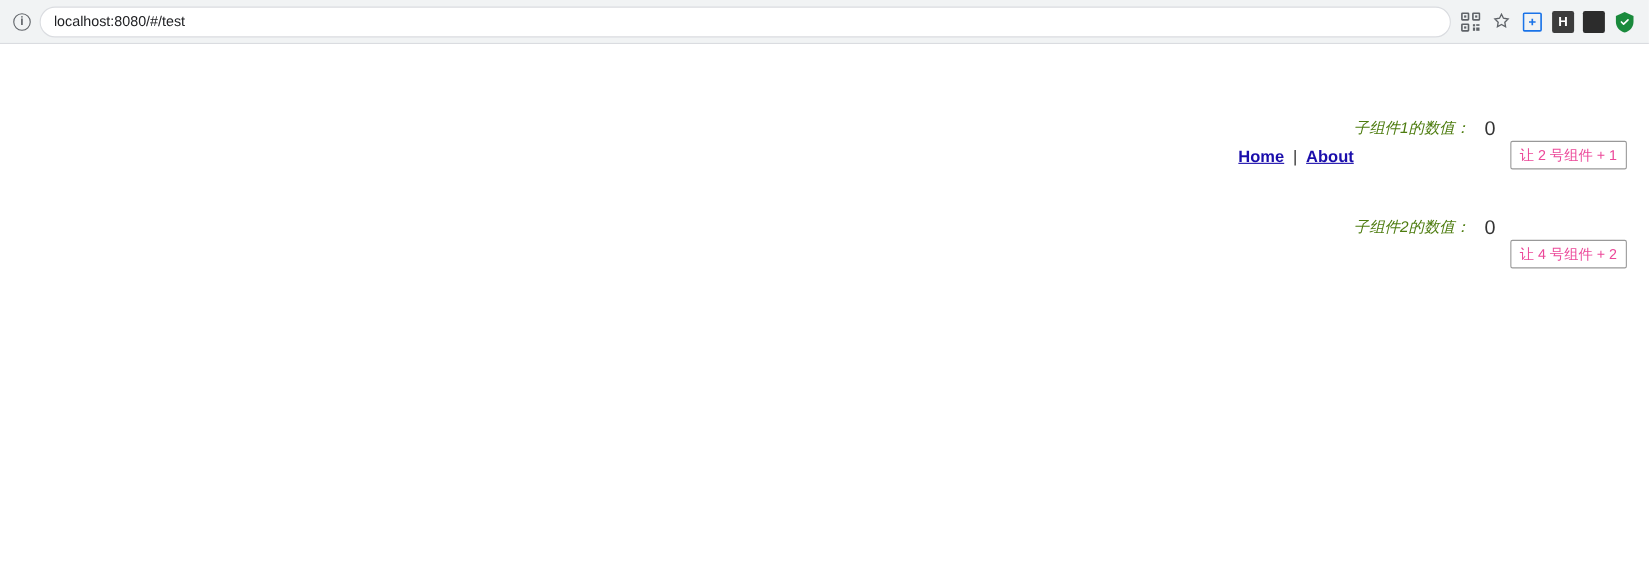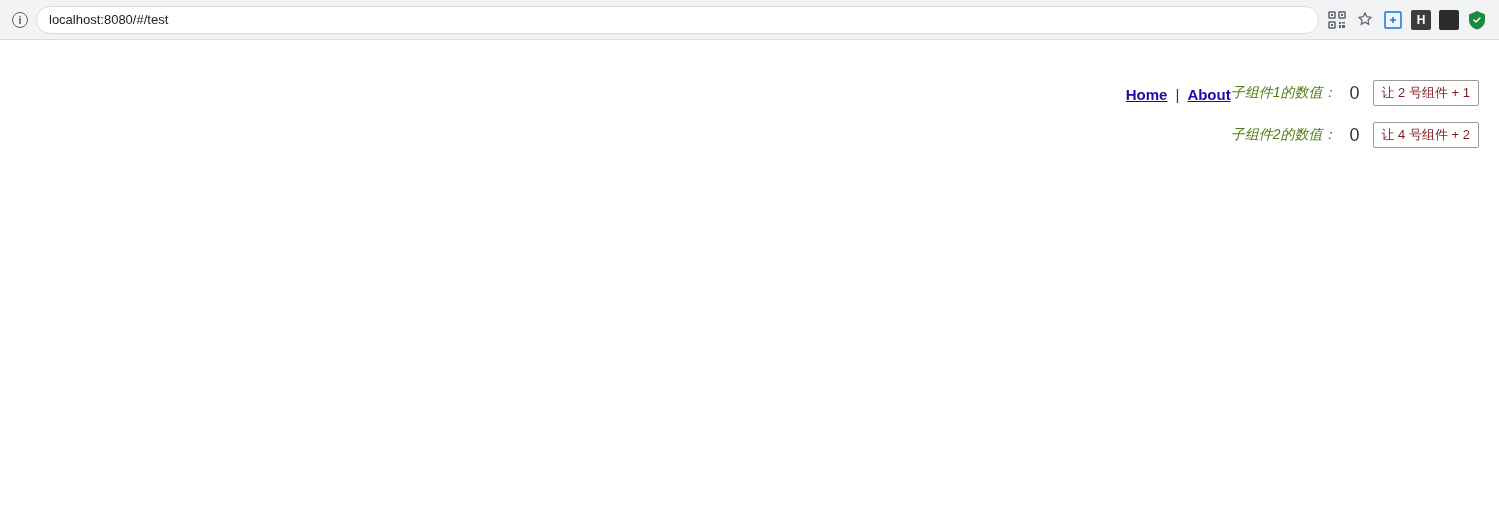--- a/index.html
+++ b/index.html
@@ -138,23 +138,24 @@
       color: #333;
       min-width: 20px;
       text-align: center;
     }
 
     .component-button {
       padding: 3px 8px;
       border: 1px solid #999;
       background: #fff;
       font-size: 13px;
-      color: #7f1d1d;
+      color: #ec4899;
       cursor: pointer;
       border-radius: 2px;
+      margin-top: 48px;
     }
   </style>
 </head>
 <body>
 
 <div class="browser-bar">
   <div class="info-icon">
     <span>i</span>
   </div>
   <div class="address-bar">

